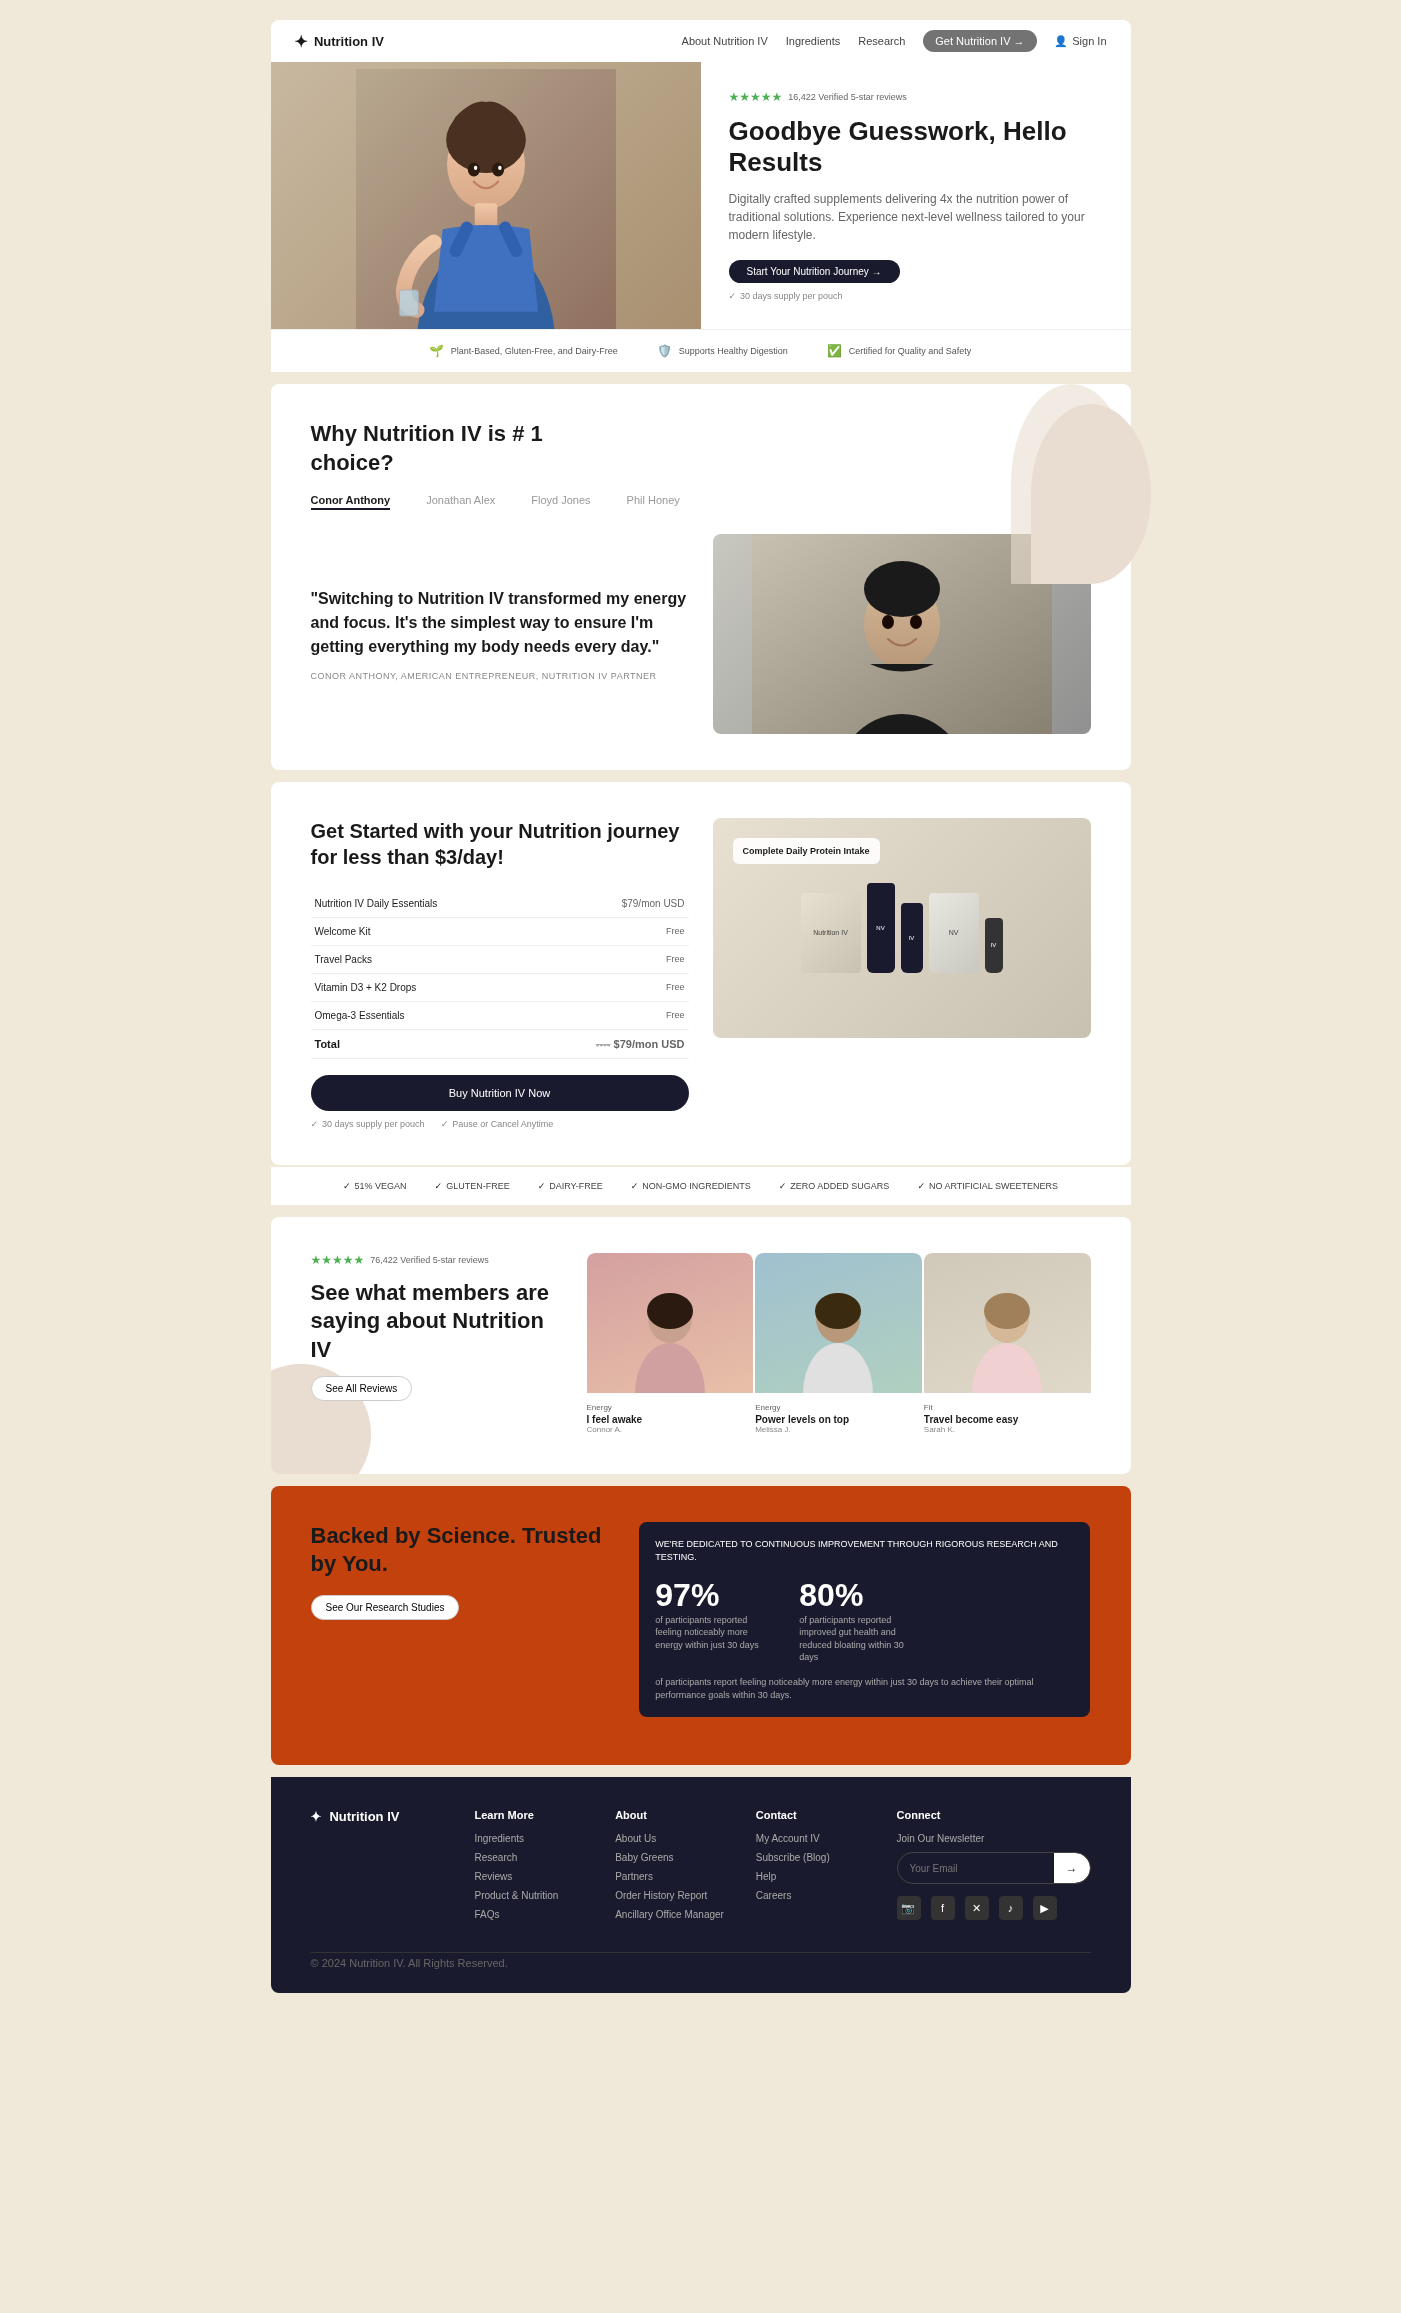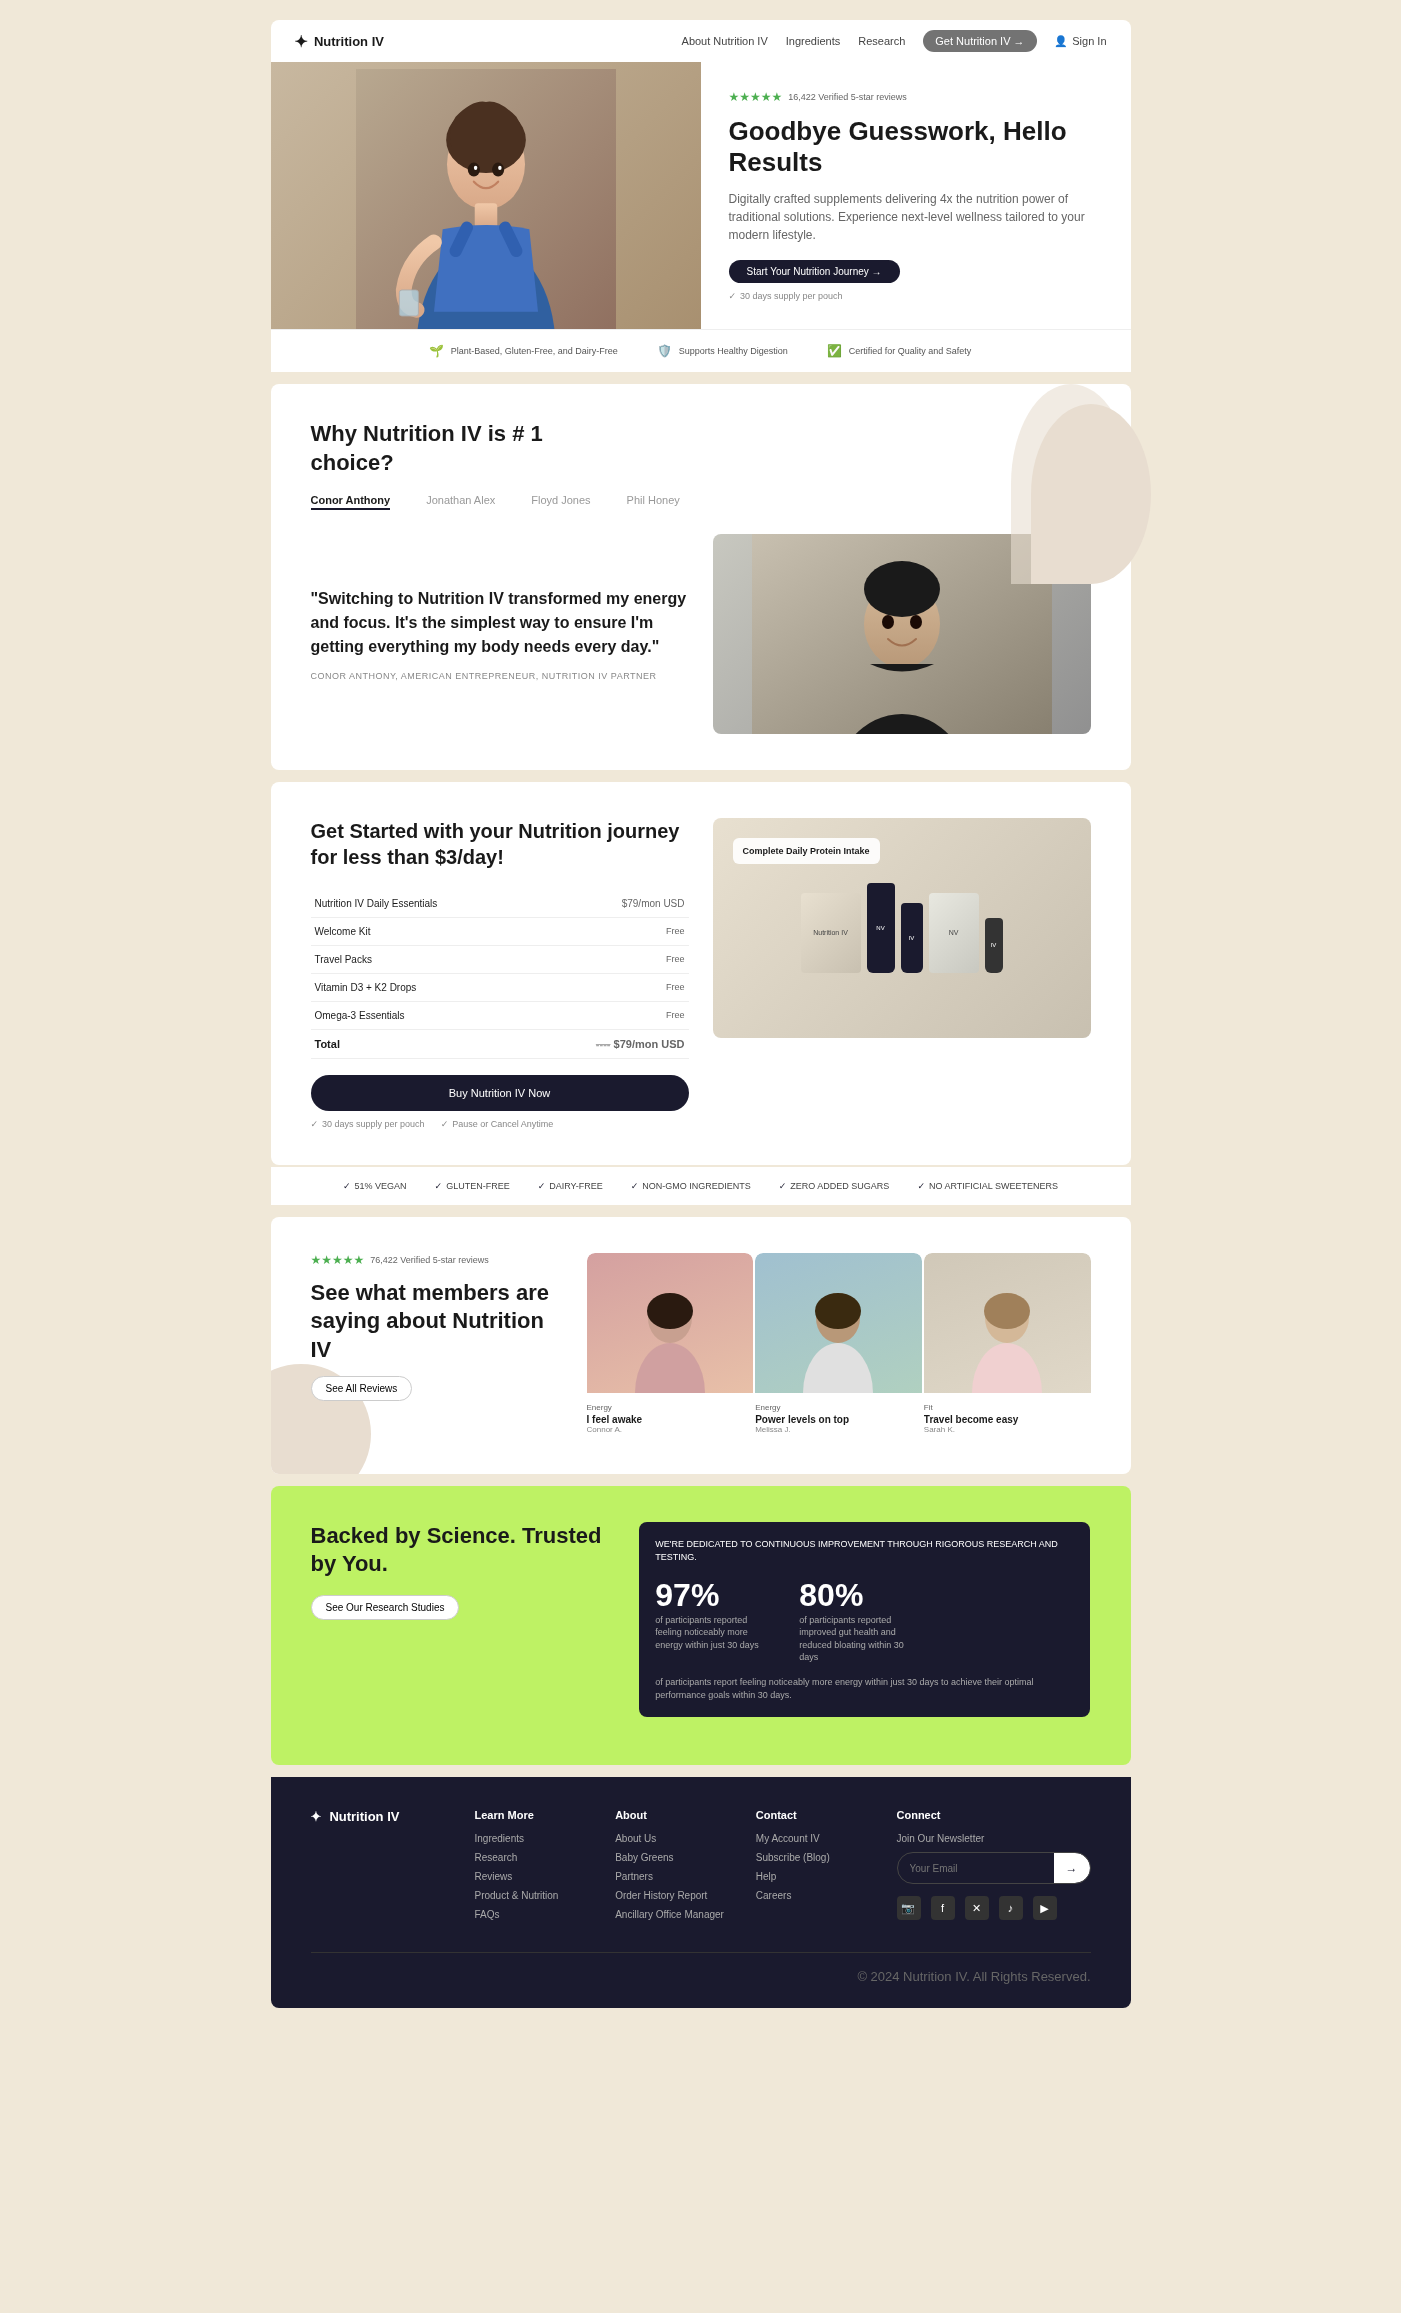--- a/index.html
+++ b/index.html
@@ -400,21 +400,21 @@
       bottom: -30px;
       width: 140px;
       height: 140px;
       background: #e8ddd0;
       border-radius: 50%;
       z-index: 0;
     }
 
     
     .section-science {
-      background: #bef264;
+      background: #c2410c;
       margin-top: 12px;
       padding: 36px 40px;
       border-radius: 8px;
     }
     .science-grid {
       display: grid;
       grid-template-columns: 1fr 1.5fr;
       gap: 28px;
       align-items: start;
     }
@@ -541,24 +541,24 @@
       background: #333;
       border-radius: 4px;
       display: flex;
       align-items: center;
       justify-content: center;
       font-size: 11px;
       cursor: pointer;
     }
     .footer-bottom {
       border-top: 1px solid #333;
-      padding-top: 16px;
-      display: flex;
-      justify-content: flex-end;
-      font-size: 13px;
+      padding-top: 4px;
+      display: flex;
+      justify-content: flex-start;
+      font-size: 11px;
       color: #666;
     }
 
     
     .hero-image-container {
       background: linear-gradient(135deg, #c8b8a0 0%, #a89070 100%);
       position: relative;
       overflow: hidden;
       display: flex;
       align-items: flex-end;

